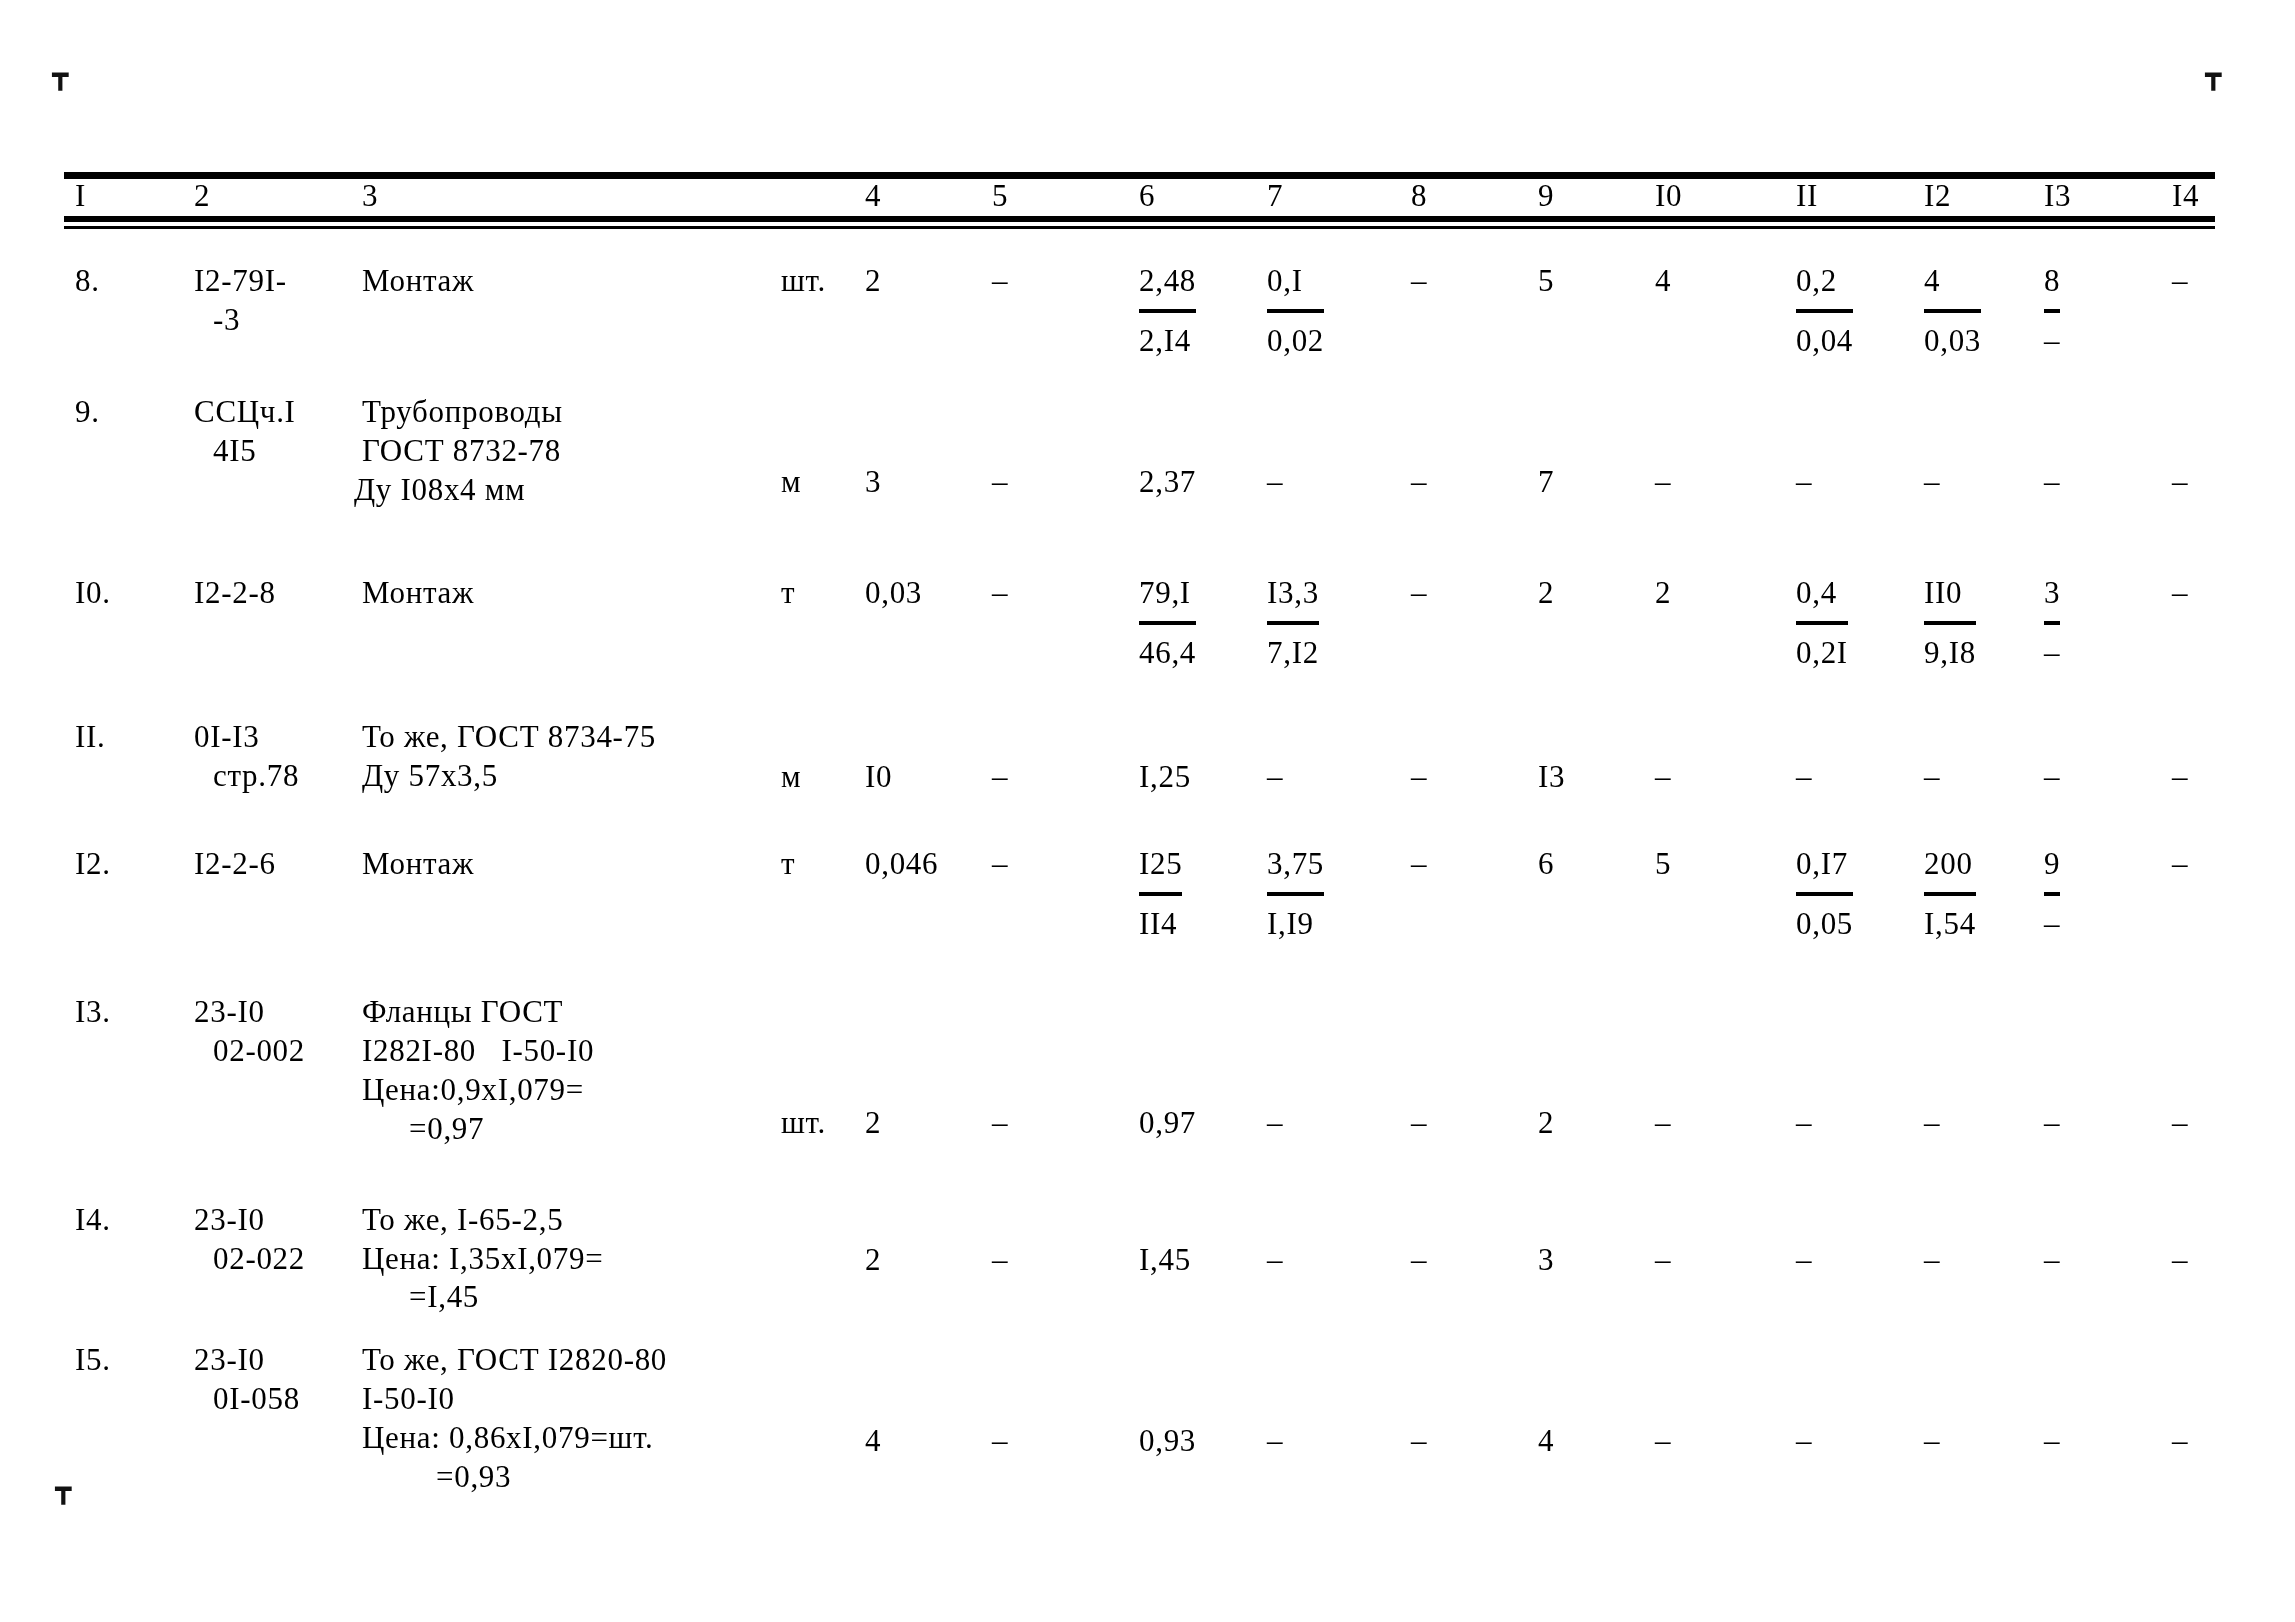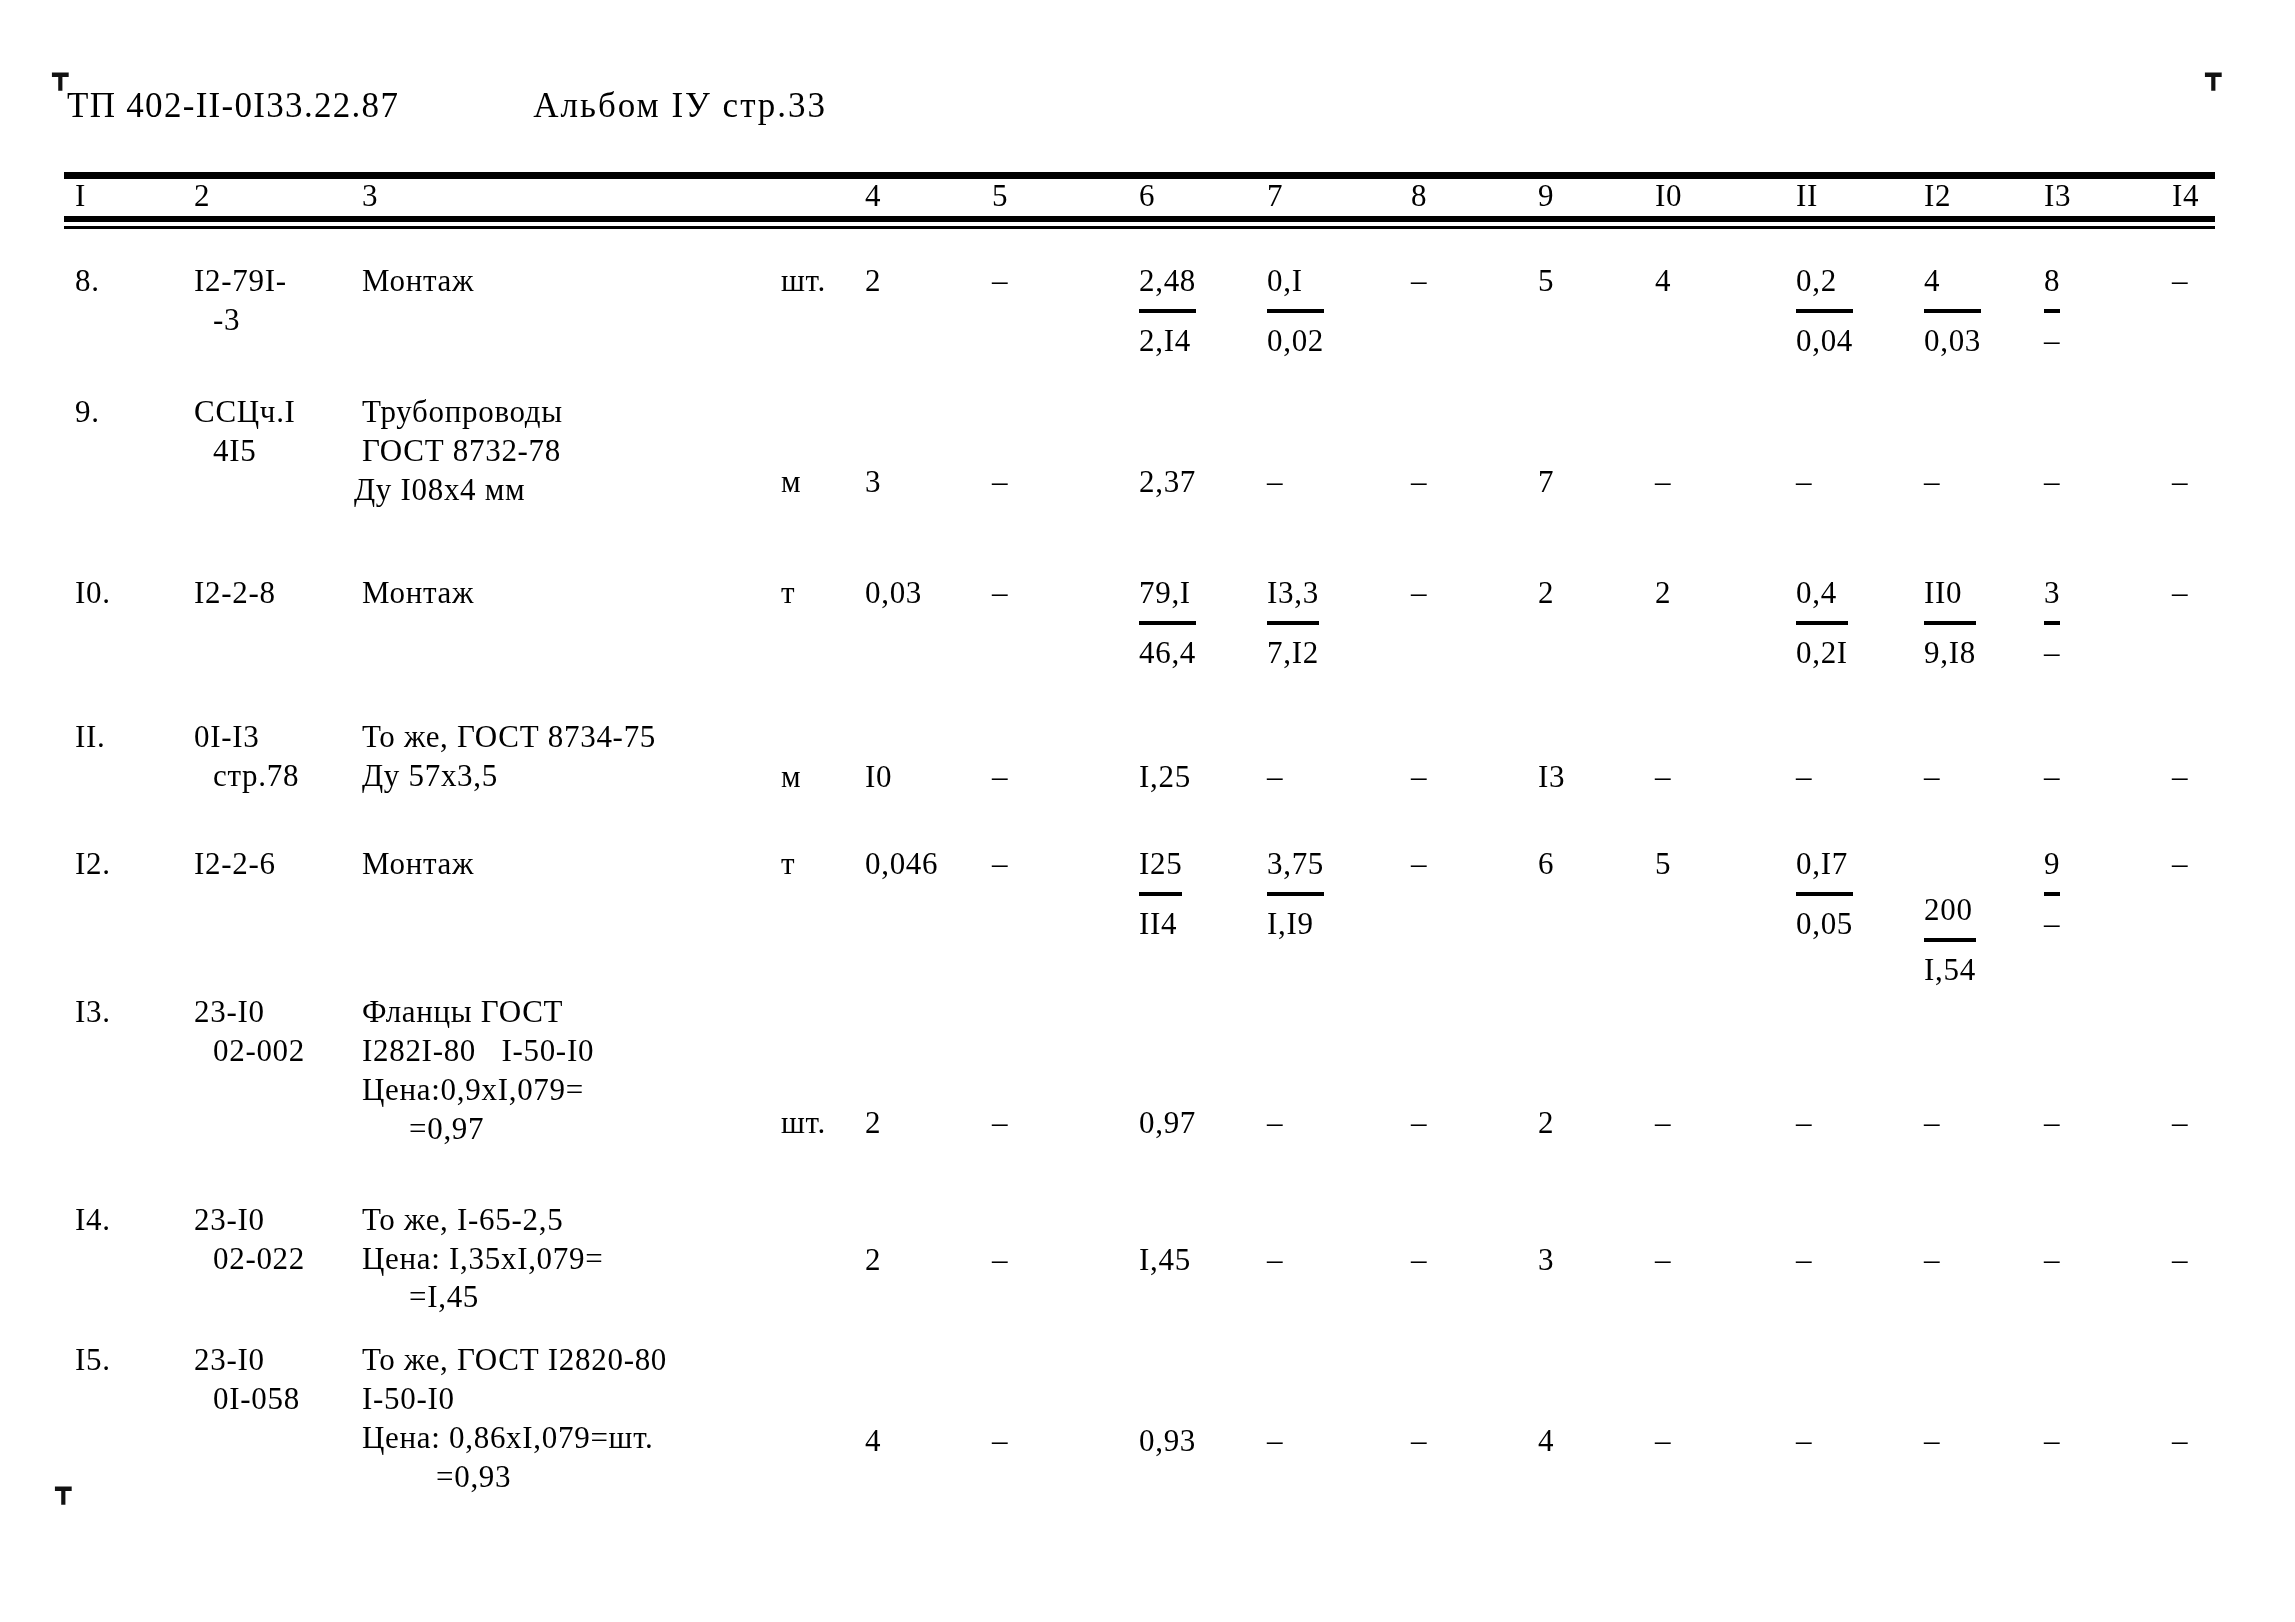--- a/index.html
+++ b/index.html
@@ -109,23 +109,20 @@
 </style>
 </head>
 <body>
 
 <div class="page">
 
   <div class="crop crop-tl">┳</div>
   <div class="crop crop-tr">┳</div>
   <div class="crop crop-bl">┳</div>
 
-  <div class="doc-header">
-    <span class="code">ТП 402-II-0I33.22.87</span><span class="album">Альбом IУ стр.33</span>
-  </div>
 
   <div class="rule rule-thick-top"></div>
   <div id="colheads">
       <div class="colhead" style="left: 75px;">I</div>
       <div class="colhead" style="left: 194px;">2</div>
       <div class="colhead" style="left: 362px;">3</div>
       <div class="colhead" style="left: 865px;">4</div>
       <div class="colhead" style="left: 992px;">5</div>
       <div class="colhead" style="left: 1139px;">6</div>
       <div class="colhead" style="left: 1267px;">7</div>
@@ -218,21 +215,21 @@
       <div class="row" style="top: 0px;">
         <div class="cell" style="left: 75px; top: 844px;">I2.</div>
         <div class="cell" style="left: 194px; top: 844px;">I2-2-6</div>
         <div class="cell" style="left: 362px; top: 844px;">Монтаж</div>
         <div class="cell" style="left: 781px; top: 844px;">т</div>
         <div class="cell num" style="left: 865px; top: 844px;">0,046</div>
         <div class="dash" style="left: 992px; top: 844px;">–</div>
         <div class="frac" style="left: 1139px; top: 844px;"><span class="top">I25</span><span class="bot">II4</span></div>
         <div class="frac" style="left: 1267px; top: 844px;"><span class="top">3,75</span><span class="bot">I,I9</span></div>
         <div class="frac" style="left: 1796px; top: 844px;"><span class="top">0,I7</span><span class="bot">0,05</span></div>
-        <div class="frac" style="left: 1924px; top: 844px; margin-top: 46px;"><span class="top">200</span><span class="bot">I,54</span></div>
+        <div class="frac" style="left: 1924px; top: 844px;"><span class="top">200</span><span class="bot">I,54</span></div>
         <div class="frac" style="left: 2044px; top: 844px;"><span class="top">9</span><span class="bot">–</span></div>
         <div class="dash" style="left: 1411px; top: 844px;">–</div>
         <div class="cell num" style="left: 1538px; top: 844px;">6</div>
         <div class="cell num" style="left: 1655px; top: 844px;">5</div>
         <div class="dash" style="left: 2172px; top: 844px;">–</div>
       </div>
       <div class="row" style="top: 0px;">
         <div class="cell" style="left: 75px; top: 992px;">I3.</div>
         <div class="cell" style="left: 194px; top: 992px;">23-I0</div>
         <div class="cell" style="left: 213px; top: 1031px;">02-002</div>

